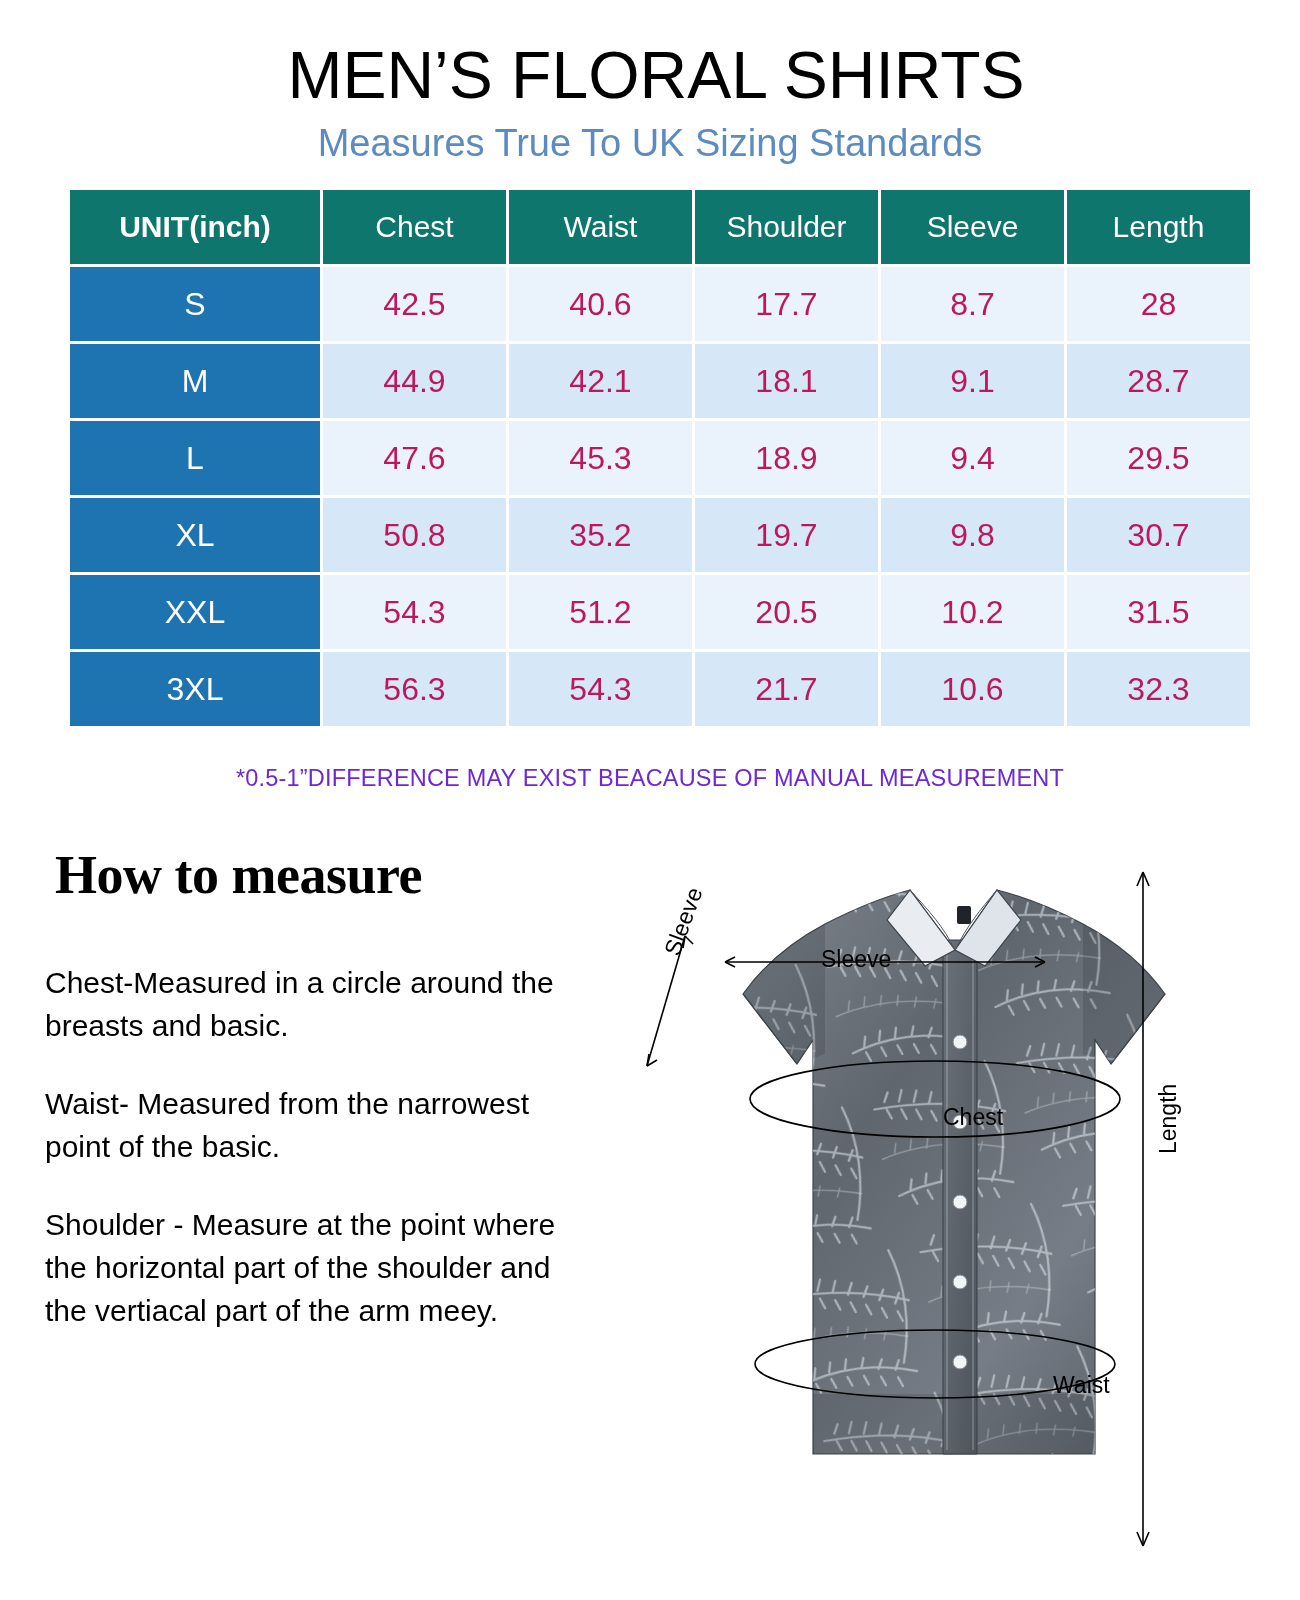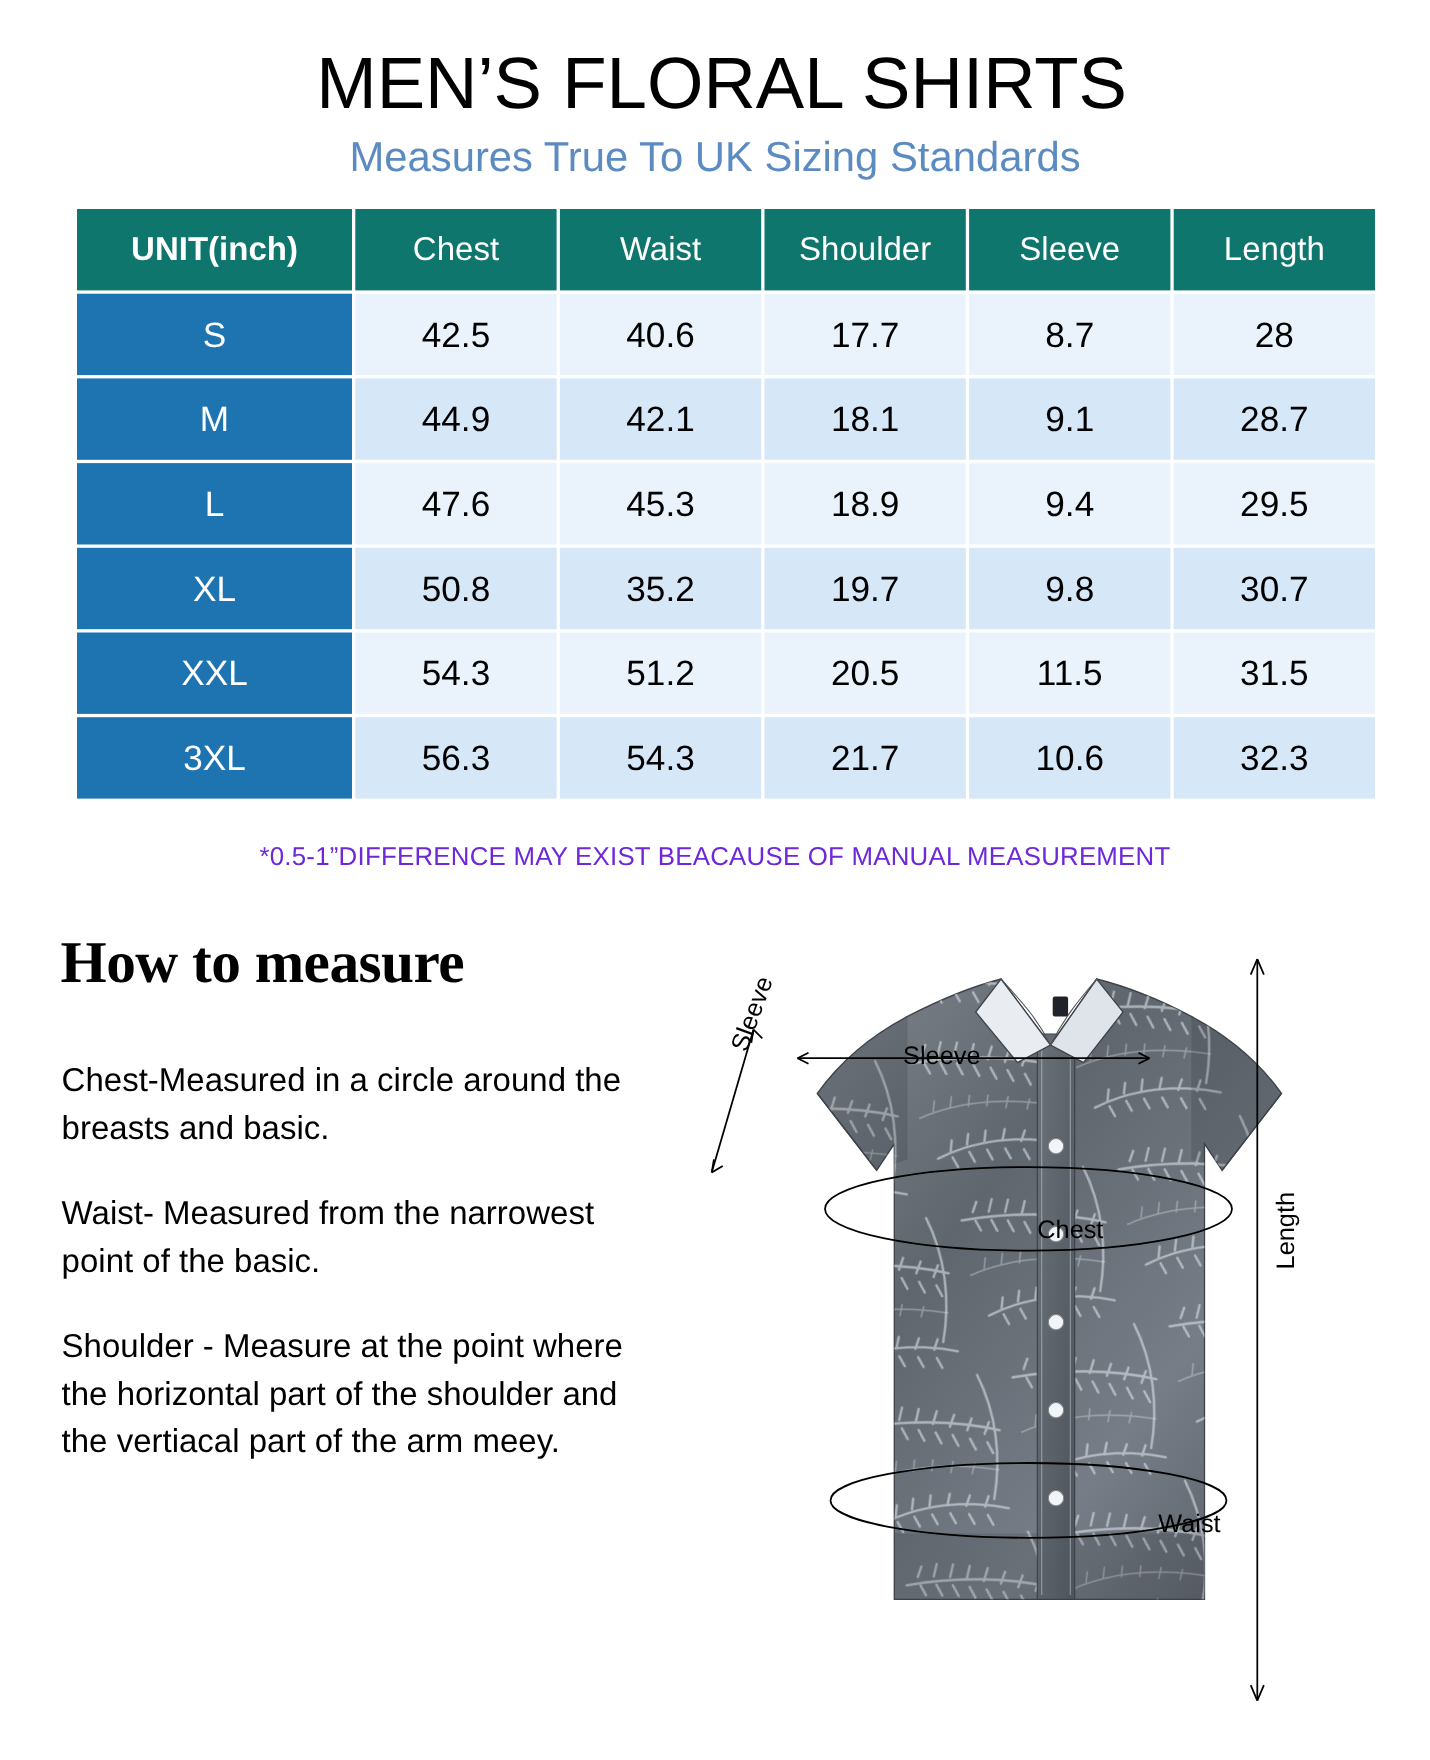--- a/index.html
+++ b/index.html
@@ -62,21 +62,21 @@
     font-weight: bold;
     font-size: 30px;
   }
   table.size-table tbody th.size-cell {
     background: #1d74b0;
     color: #ffffff;
     font-size: 32px;
   }
   table.size-table tbody td {
     font-size: 32px;
-    color: #000000;
+    color: #be185d;
   }
   .row-a td { background: #eaf3fc; }
   .row-b td { background: #d6e7f8; }
 
   col.c-unit { width: 250px; }
   col.c-std  { width: 183px; }
 
   .note {
     text-align: center;
     color: #6d28d9;
@@ -96,21 +96,21 @@
     position: absolute;
     left: 55px;
     top: 0px;
     font-family: "Liberation Serif", serif;
     font-weight: bold;
     font-size: 54px;
     letter-spacing: -0.5px;
   }
   .measure-text {
     position: absolute;
-    left: 56px;
+    left: 45px;
     top: 118px;
     width: 540px;
     font-size: 30px;
     line-height: 1.42;
     color: #000;
   }
   .measure-text p { margin: 0 0 36px 0; }
 
   
   .shirt-area {
@@ -188,21 +188,21 @@
         <td>35.2</td>
         <td>19.7</td>
         <td>9.8</td>
         <td>30.7</td>
       </tr>
       <tr class="row-a">
         <th class="size-cell">XXL</th>
         <td>54.3</td>
         <td>51.2</td>
         <td>20.5</td>
-        <td>11.5</td>
+        <td>10.2</td>
         <td>31.5</td>
       </tr>
       <tr class="row-b">
         <th class="size-cell">3XL</th>
         <td>56.3</td>
         <td>54.3</td>
         <td>21.7</td>
         <td>10.6</td>
         <td>32.3</td>
       </tr>

